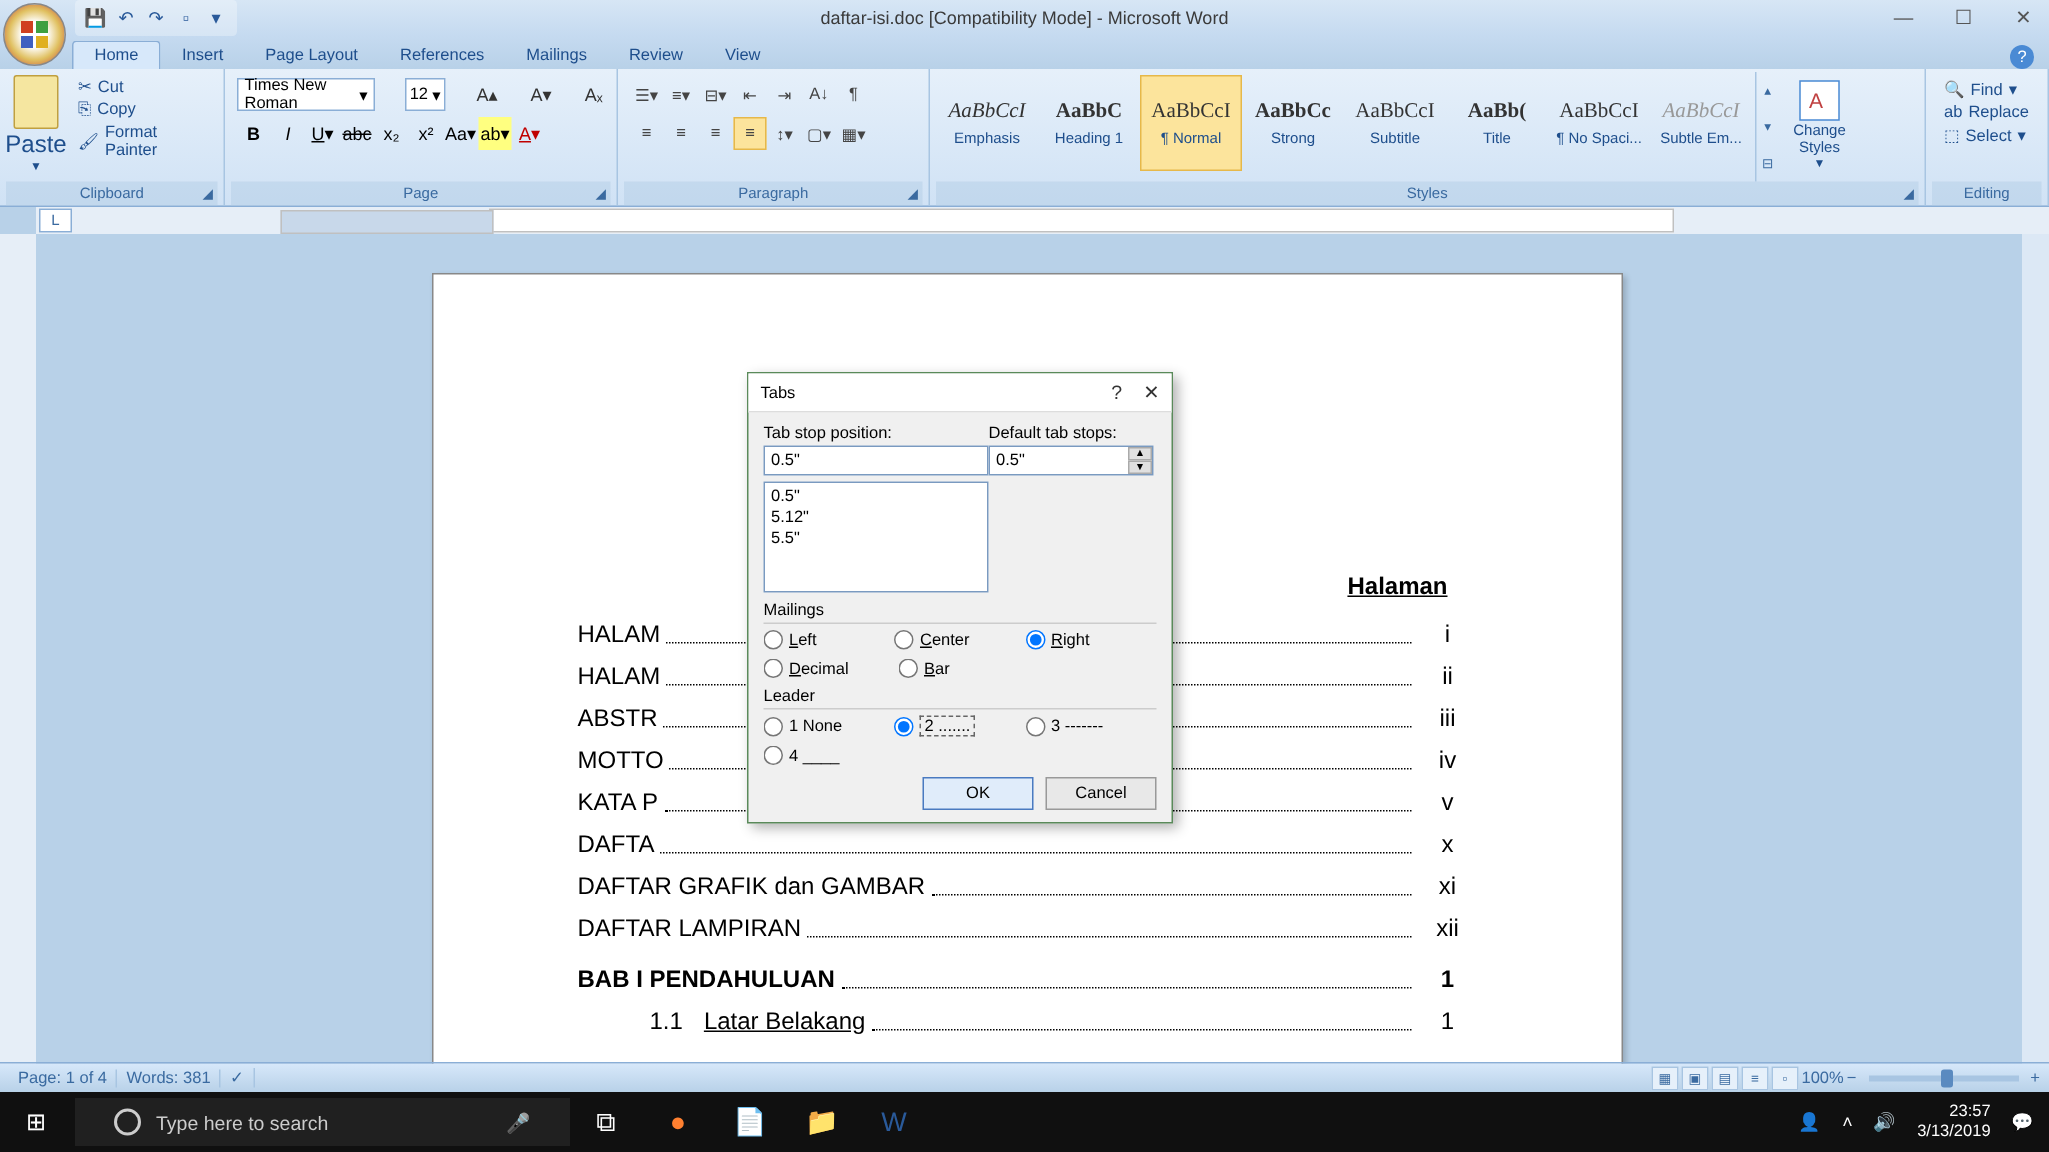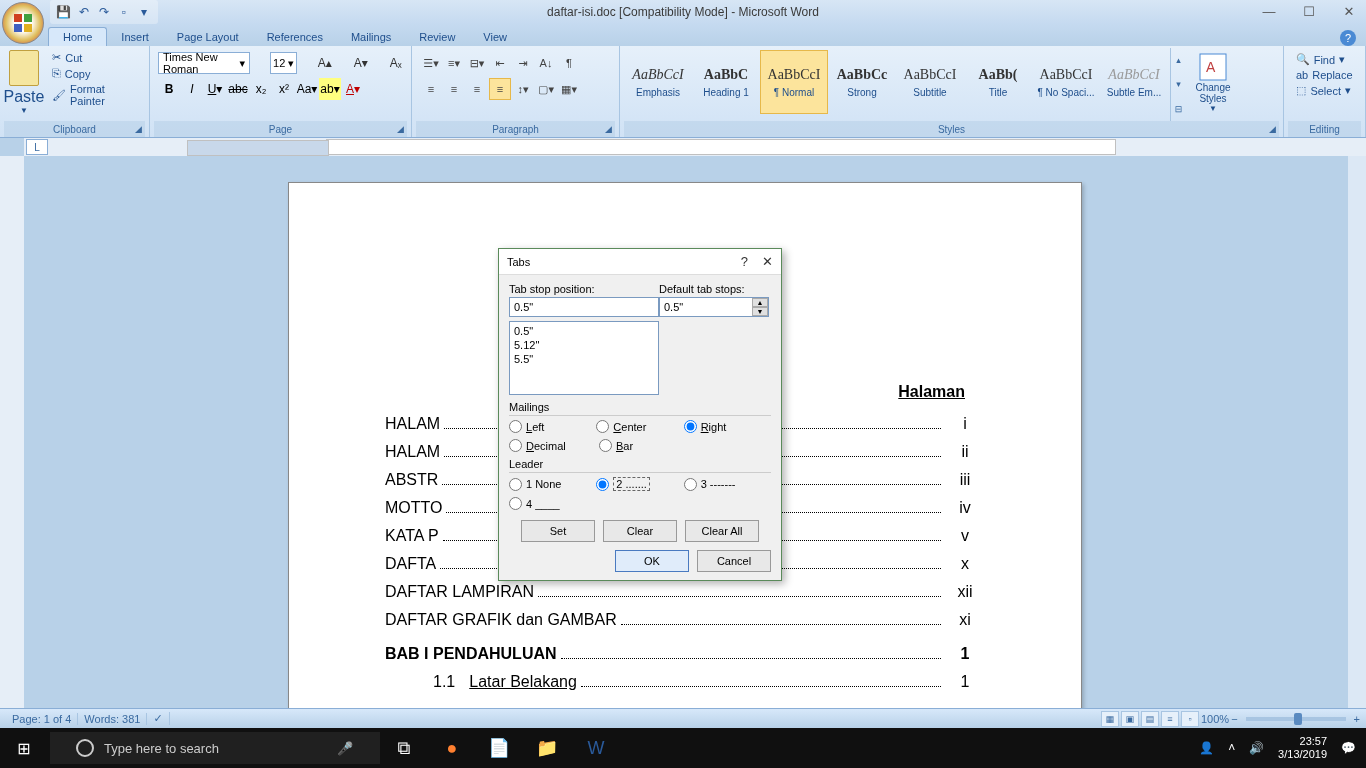--- a/index.html
+++ b/index.html
@@ -357,28 +357,28 @@
             <span class="toc-text">KATA P</span>
             <span class="toc-dots"></span>
             <span class="toc-page">v</span>
           </div>
           <div class="toc-line">
             <span class="toc-text">DAFTA</span>
             <span class="toc-dots"></span>
             <span class="toc-page">x</span>
           </div>
           <div class="toc-line">
+            <span class="toc-text">DAFTAR GRAFIK dan GAMBAR</span>
+            <span class="toc-dots"></span>
+            <span class="toc-page">xi</span>
+          </div>
+          <div class="toc-line">
             <span class="toc-text">DAFTAR LAMPIRAN</span>
             <span class="toc-dots"></span>
             <span class="toc-page">xii</span>
-          </div>
-          <div class="toc-line">
-            <span class="toc-text">DAFTAR GRAFIK dan GAMBAR</span>
-            <span class="toc-dots"></span>
-            <span class="toc-page">xi</span>
           </div>
         </div>
       <div class="toc-line bold" style="margin-top:16px">
         <span class="toc-text">BAB I  PENDAHULUAN</span>
         <span class="toc-dots"></span>
         <span class="toc-page">1</span>
       </div>
       <div class="toc-line indent">
         <span class="toc-text">1.1</span>
         <span style="width:14px"></span>
@@ -461,25 +461,20 @@
       <label class="radio-item">
           <input type="radio" name="ld" style="">
           <span>3 -------</span>
         </label>
     </div>
     <div class="radio-row">
       <label class="radio-item">
           <input type="radio" name="ld" style="">
           <span>4 ____</span>
         </label>
-    </div>
-    <div class="dlg-btn-row">
-      <div class="dlg-btn">Set</div>
-      <div class="dlg-btn">Clear</div>
-      <div class="dlg-btn">Clear All</div>
     </div>
     <div class="dlg-btn-row2">
       <div class="dlg-btn default">OK</div>
       <div class="dlg-btn">Cancel</div>
     </div>
   </div>
 </div>
 
 <div class="statusbar">
   <div class="status-item">Page: 1 of 4</div>

